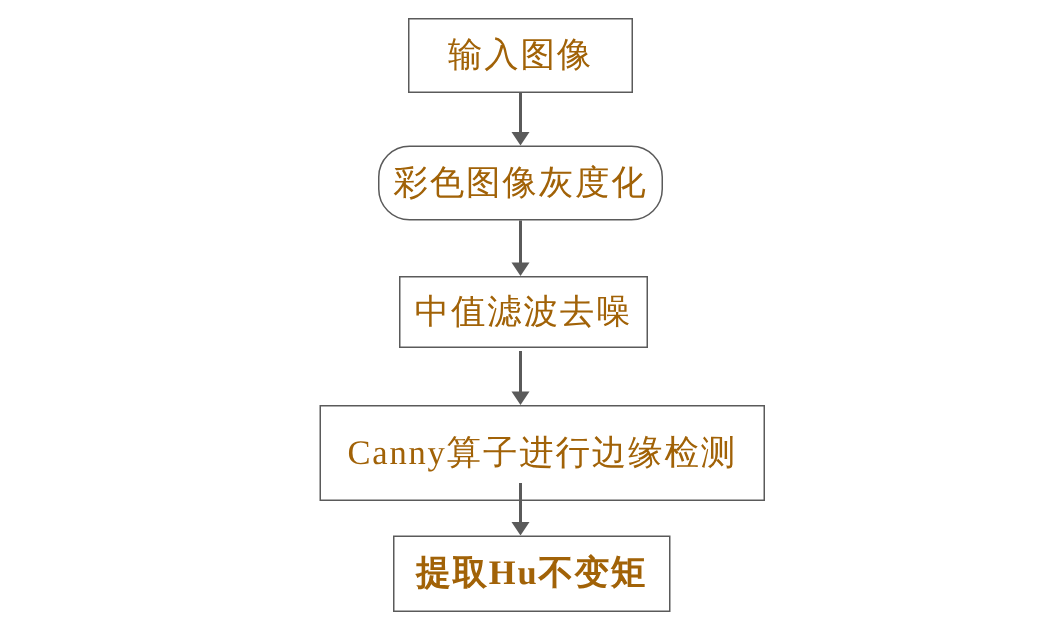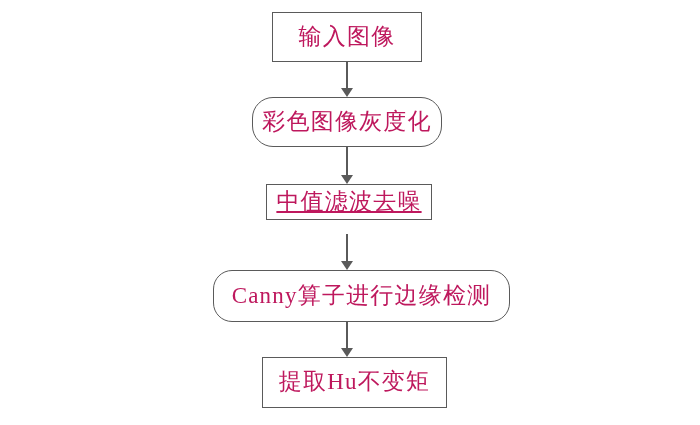--- a/index.html
+++ b/index.html
@@ -21,38 +21,38 @@
     background: #ffffff;
   }
   .node {
     position: absolute;
     box-sizing: border-box;
     border: 1.6px solid #5a5a5a;
     background: #ffffff;
     display: flex;
     align-items: center;
     justify-content: center;
-    color: #be185d;
+    color: #a16207;
     font-family: "Liberation Serif", "DejaVu Serif", serif;
     font-size: 23px;
     line-height: 1;
     letter-spacing: 1.2px;
     white-space: nowrap;
     -webkit-font-smoothing: antialiased;
   }
   .node-label {
     display: block;
     padding-bottom: 2px;
   }
   
   #node-input        { left: 272px; top: 12px;  width: 150px; height: 50px; }
   #node-gray         { left: 252px; top: 97px;  width: 190px; height: 50px; border-radius: 21px; }
-  #node-median       { left: 266px; top: 184px; width: 166px; height: 36px; text-decoration: underline; }
-  #node-canny        { left: 213px; top: 270px; width: 297px; height: 52px; border-radius: 19px; }
-  #node-hu           { left: 262px; top: 357px; width: 185px; height: 51px; }
+  #node-median       { left: 266px; top: 184px; width: 166px; height: 48px; }
+  #node-canny        { left: 213px; top: 270px; width: 297px; height: 64px; }
+  #node-hu           { left: 262px; top: 357px; width: 185px; height: 51px; font-weight: bold; }
 
   
   .connector {
     position: absolute;
     width: 14px;
     left: 340px;
   }
   .connector .shaft {
     position: absolute;
     left: 6px;

